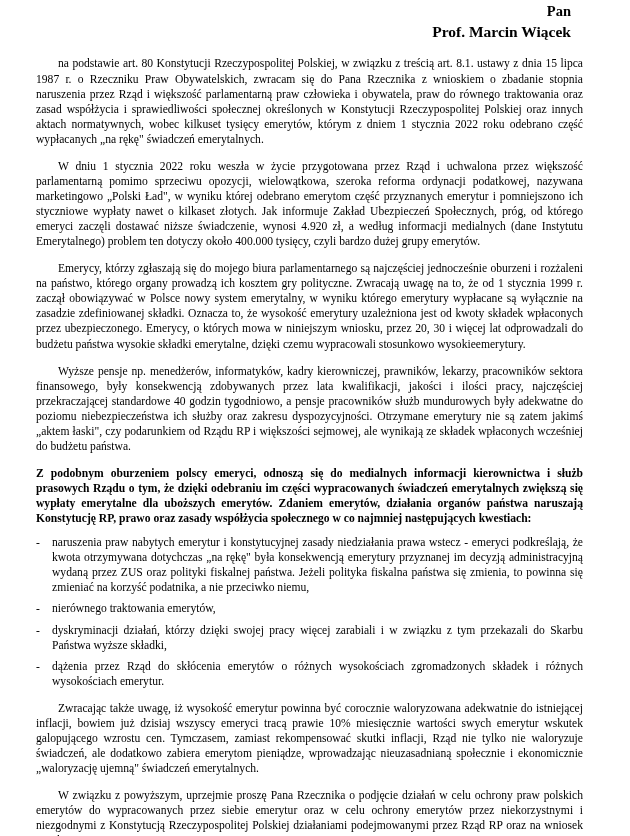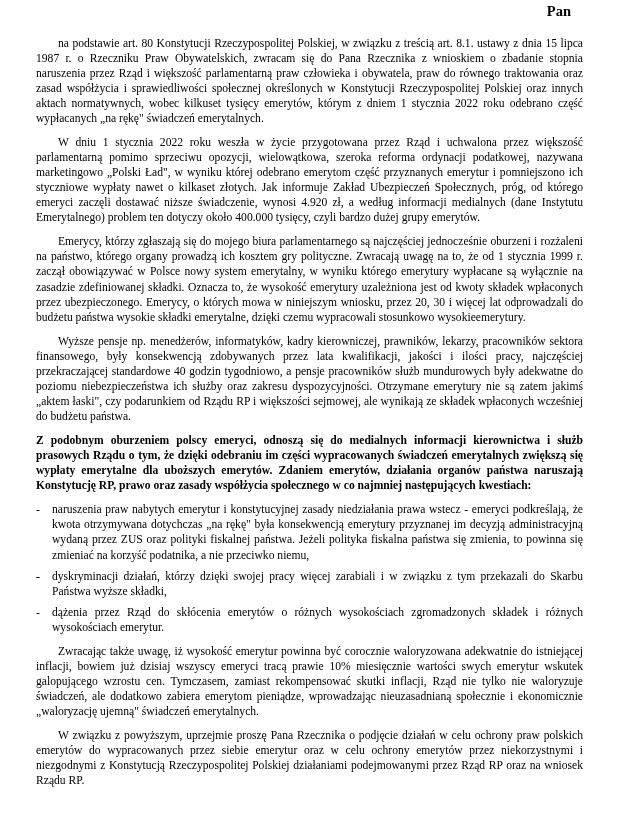--- a/index.html
+++ b/index.html
@@ -38,21 +38,21 @@
   }
   .addressee .line3 {
     font-weight: bold;
     font-size: 14.5px;
     line-height: 1.35;
   }
   .body-text {
     margin-top: 14px;
   }
   p.para {
-    margin: 0 0 9px 0;
+    margin: 12px 0 9px 0;
     text-align: justify;
     font-size: 11.6px;
     line-height: 1.30;
     text-indent: 22px;
     hyphens: auto;
   }
   p.para.no-indent {
     text-indent: 0;
   }
   p.bold-italic {
@@ -77,33 +77,34 @@
     top: 0;
   }
 </style>
 </head>
 <body>
 
 <div class="page">
 
   <div class="addressee">
     <div class="line1">Pan</div>
+    <div class="line2">Prof. Marcin Wiącek</div>
   </div>
 
   <div class="body-text">
     <p class="para">na podstawie art. 80 Konstytucji Rzeczypospolitej Polskiej, w związku z treścią art. 8.1. ustawy z dnia 15 lipca 1987 r. o Rzeczniku Praw Obywatelskich, zwracam się do Pana Rzecznika z wnioskiem o zbadanie stopnia naruszenia przez Rząd i większość parlamentarną praw człowieka i obywatela, praw do równego traktowania oraz zasad współżycia i sprawiedliwości społecznej określonych w Konstytucji Rzeczypospolitej Polskiej oraz innych aktach normatywnych, wobec kilkuset tysięcy emerytów, którym z dniem 1 stycznia 2022 roku odebrano część wypłacanych „na rękę" świadczeń emerytalnych.</p>
     <p class="para">W dniu 1 stycznia 2022 roku weszła w życie przygotowana przez Rząd i uchwalona przez większość parlamentarną pomimo sprzeciwu opozycji, wielowątkowa, szeroka reforma ordynacji podatkowej, nazywana marketingowo „Polski Ład", w wyniku której odebrano emerytom część przyznanych emerytur i pomniejszono ich styczniowe wypłaty nawet o kilkaset złotych. Jak informuje Zakład Ubezpieczeń Społecznych, próg, od którego emeryci zaczęli dostawać niższe świadczenie, wynosi 4.920 zł, a według informacji medialnych (dane Instytutu Emerytalnego) problem ten dotyczy około 400.000 tysięcy, czyli bardzo dużej grupy emerytów.</p>
     <p class="para">Emerycy, którzy zgłaszają się do mojego biura parlamentarnego są najczęściej jednocześnie oburzeni i rozżaleni na państwo, którego organy prowadzą ich kosztem gry polityczne. Zwracają uwagę na to, że od 1 stycznia 1999 r. zaczął obowiązywać w Polsce nowy system emerytalny, w wyniku którego emerytury wypłacane są wyłącznie na zasadzie zdefiniowanej składki. Oznacza to, że wysokość emerytury uzależniona jest od kwoty składek wpłaconych przez ubezpieczonego. Emerycy, o których mowa w niniejszym wniosku, przez 20, 30 i więcej lat odprowadzali do budżetu państwa wysokie składki emerytalne, dzięki czemu wypracowali stosunkowo wysokieemerytury.</p>
     <p class="para">Wyższe pensje np. menedżerów, informatyków, kadry kierowniczej, prawników, lekarzy, pracowników sektora finansowego, były konsekwencją zdobywanych przez lata kwalifikacji, jakości i ilości pracy, najczęściej przekraczającej standardowe 40 godzin tygodniowo, a pensje pracowników służb mundurowych były adekwatne do poziomu niebezpieczeństwa ich służby oraz zakresu dyspozycyjności. Otrzymane emerytury nie są zatem jakimś „aktem łaski", czy podarunkiem od Rządu RP i większości sejmowej, ale wynikają ze składek wpłaconych wcześniej do budżetu państwa.</p>
 
     <p class="para bold-italic no-indent">Z podobnym oburzeniem polscy emeryci, odnoszą się do medialnych informacji kierownictwa i służb prasowych Rządu o tym, że dzięki odebraniu im części wypracowanych świadczeń emerytalnych zwiększą się wypłaty emerytalne dla uboższych emerytów. Zdaniem emerytów, działania organów państwa naruszają Konstytucję RP, prawo oraz zasady współżycia społecznego w co najmniej następujących kwestiach:</p>
 
     <ul class="claims">
       <li><span class="dash">-</span><span>naruszenia praw nabytych emerytur i konstytucyjnej zasady niedziałania prawa wstecz - emeryci podkreślają, że kwota otrzymywana dotychczas „na rękę" była konsekwencją emerytury przyznanej im decyzją administracyjną wydaną przez ZUS oraz polityki fiskalnej państwa. Jeżeli polityka fiskalna państwa się zmienia, to powinna się zmieniać na korzyść podatnika, a nie przeciwko niemu,</span></li>
-      <li><span class="dash">-</span></li>
+      <li><span class="dash">-</span><span>nierównego traktowania emerytów,</span></li>
       <li><span class="dash">-</span><span>dyskryminacji działań, którzy dzięki swojej pracy więcej zarabiali i w związku z tym przekazali do Skarbu Państwa wyższe składki,</span></li>
       <li><span class="dash">-</span><span>dążenia przez Rząd do skłócenia emerytów o różnych wysokościach zgromadzonych składek i różnych wysokościach emerytur.</span></li>
     </ul>
 
     <p class="para">Zwracając także uwagę, iż wysokość emerytur powinna być corocznie waloryzowana adekwatnie do istniejącej inflacji, bowiem już dzisiaj wszyscy emeryci tracą prawie 10% miesięcznie wartości swych emerytur wskutek galopującego wzrostu cen. Tymczasem, zamiast rekompensować skutki inflacji, Rząd nie tylko nie waloryzuje świadczeń, ale dodatkowo zabiera emerytom pieniądze, wprowadzając nieuzasadnianą społecznie i ekonomicznie „waloryzację ujemną" świadczeń emerytalnych.</p>
     <p class="para">W związku z powyższym, uprzejmie proszę Pana Rzecznika o podjęcie działań w celu ochrony praw polskich emerytów do wypracowanych przez siebie emerytur oraz w celu ochrony emerytów przez niekorzystnymi i niezgodnymi z Konstytucją Rzeczypospolitej Polskiej działaniami podejmowanymi przez Rząd RP oraz na wniosek Rządu RP.</p>
   </div>
 
 </div>
 

